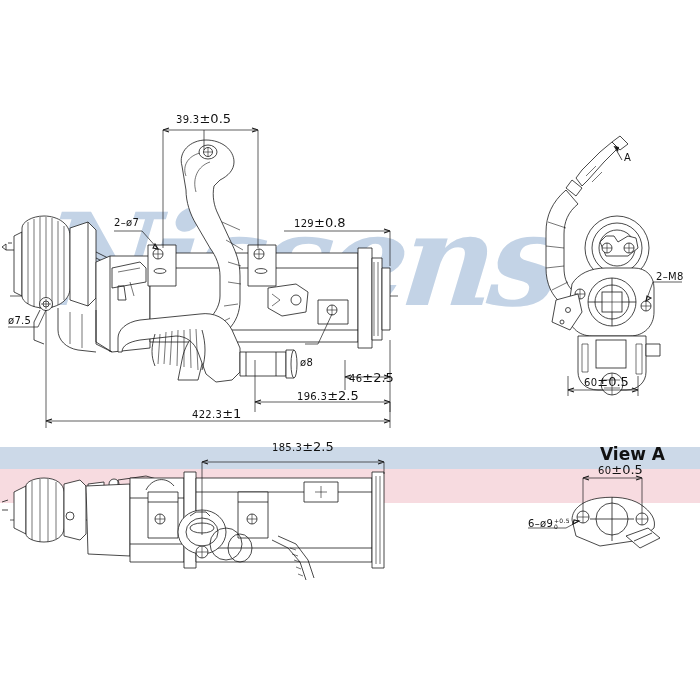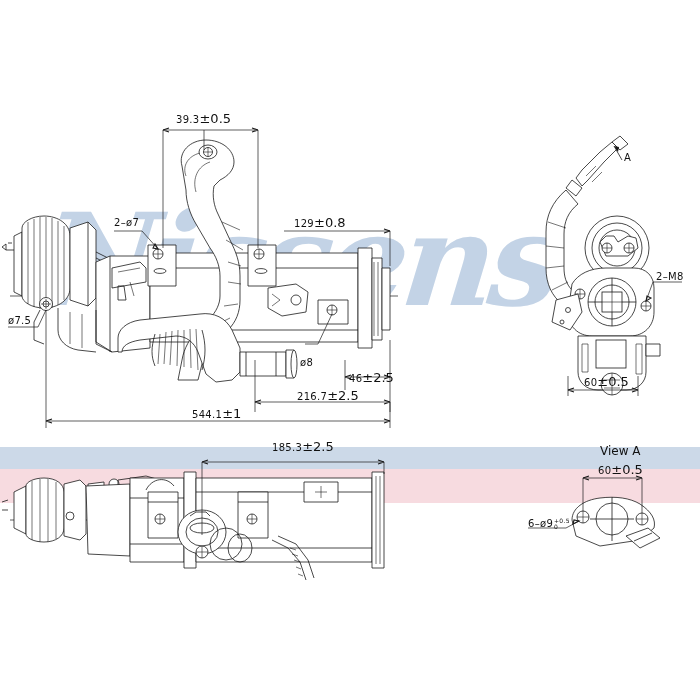--- a/index.html
+++ b/index.html
@@ -92,23 +92,24 @@
     display: inline-block;
     font-size: 6px;
     line-height: 6px;
     text-align: left;
     vertical-align: middle;
     margin-left: 1px;
   }
   .viewlabel {
     position: absolute;
     font-family: "DejaVu Sans", sans-serif;
-    font-size: 12px;
+    font-size: 17px;
     color: #111111;
     white-space: nowrap;
+    font-weight: bold;
   }
   .arrowlabel {
     position: absolute;
     font-family: "DejaVu Sans", sans-serif;
     font-size: 10px;
     color: #111111;
   }
 </style>
 </head>
 <body>
@@ -516,25 +517,25 @@
 
   <div class="dimlabel" style="left:300px;top:322px;margin-top:35px;">
     <span>ø8</span>
   </div>
 
   <div class="dimlabel" style="left:349px;top:362px;margin-top:8px;">
     <span>46</span><span class="tol">±2.5</span>
   </div>
 
   <div class="dimlabel" style="left:297px;top:388px;">
-    <span>216.7</span><span class="tol">±2.5</span>
+    <span>196.3</span><span class="tol">±2.5</span>
   </div>
 
   <div class="dimlabel" style="left:192px;top:406px;">
-    <span>544.1</span><span class="tol">±1</span>
+    <span>422.3</span><span class="tol">±1</span>
   </div>
 
   <div class="dimlabel" style="left:656px;top:271px;">
     <span>2–M8</span>
   </div>
 
   <div class="dimlabel" style="left:584px;top:374px;">
     <span>60</span><span class="tol">±0.5</span>
   </div>
 

